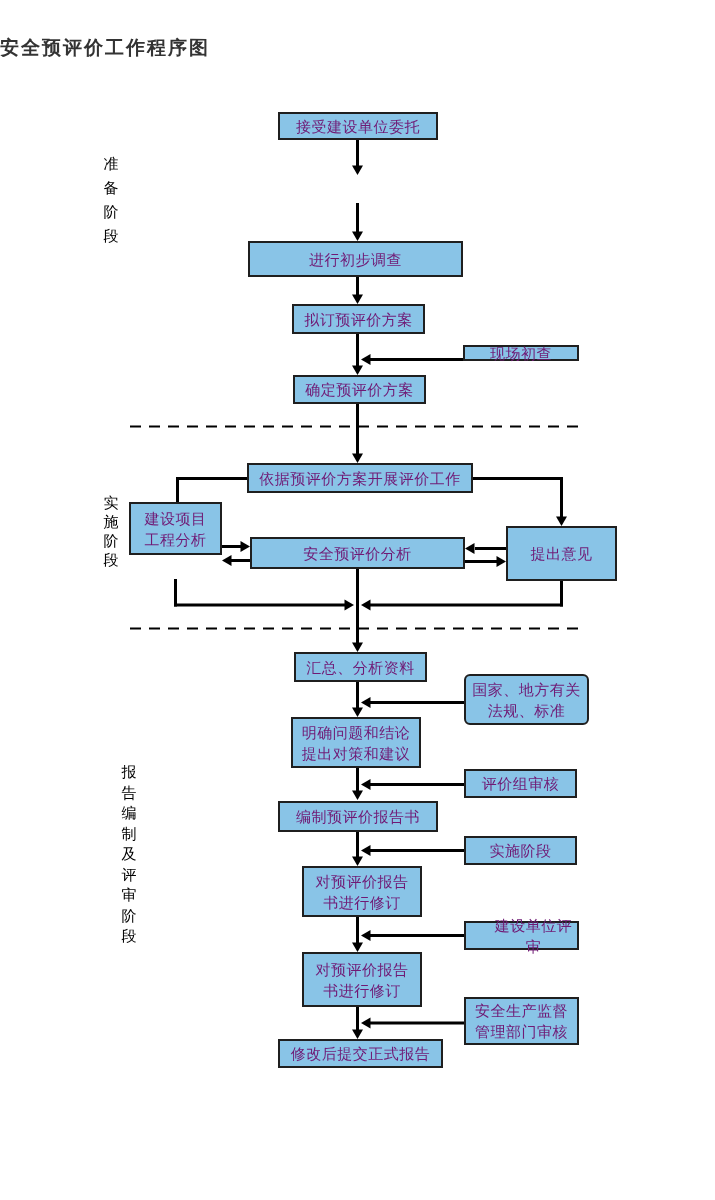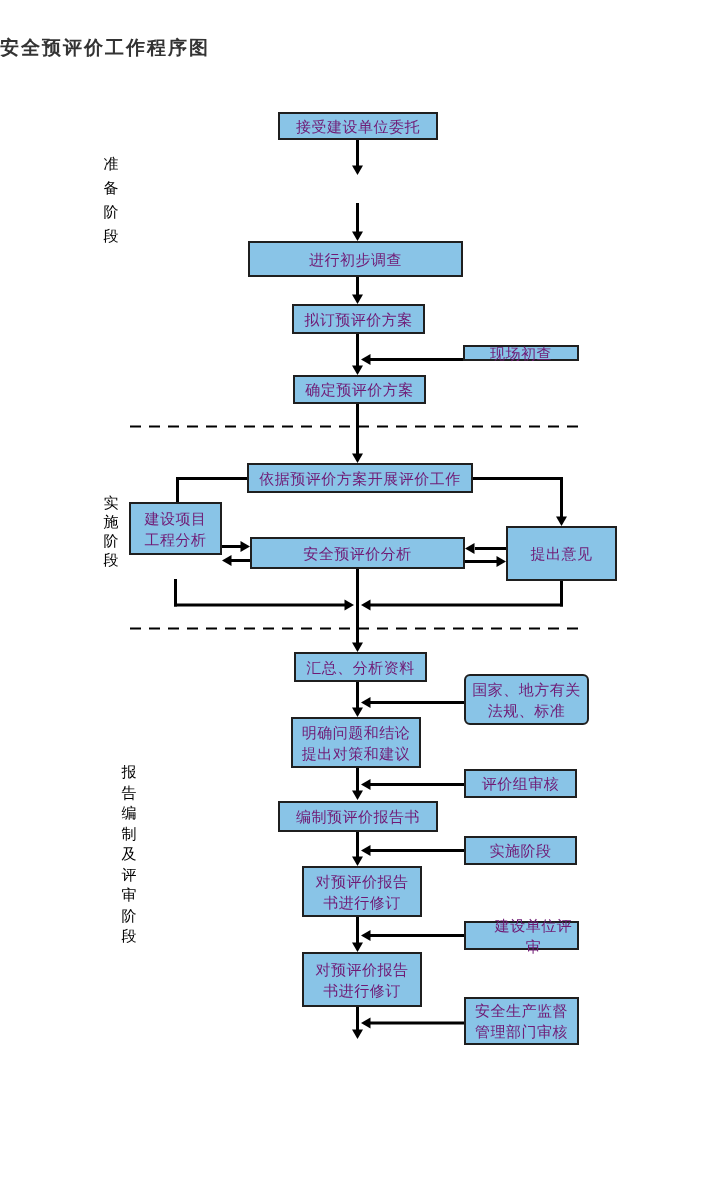--- a/index.html
+++ b/index.html
@@ -151,14 +151,15 @@
   <div class="box" style="left:464px; top:769px; width:113px; height:29px;">评价组审核</div>
   <div class="box" style="left:278px; top:801px; width:160px; height:31px;">编制预评价报告书</div>
   <div class="box" style="left:464px; top:836px; width:113px; height:29px;">实施阶段</div>
   <div class="box" style="left:302px; top:866px; width:120px; height:51px;">对预评价报告
 书进行修订</div>
   <div class="box" style="left:464px; top:921px; width:115px; height:29px;padding-left:24px;">建设单位评审</div>
   <div class="box" style="left:302px; top:952px; width:120px; height:55px;">对预评价报告
 书进行修订</div>
   <div class="box" style="left:464px; top:997px; width:115px; height:48px;">安全生产监督
 管理部门审核</div>
+  <div class="box" style="left:278px; top:1039px; width:165px; height:29px;">修改后提交正式报告</div>
 
 </div>
 
 </body></html>

